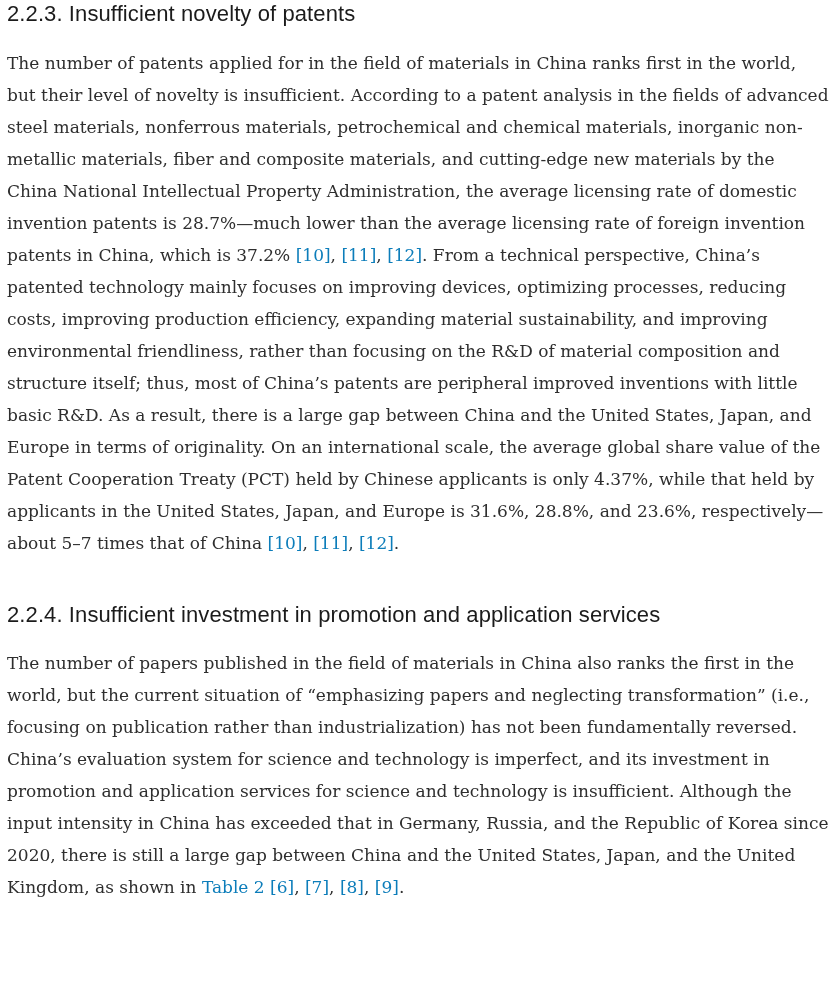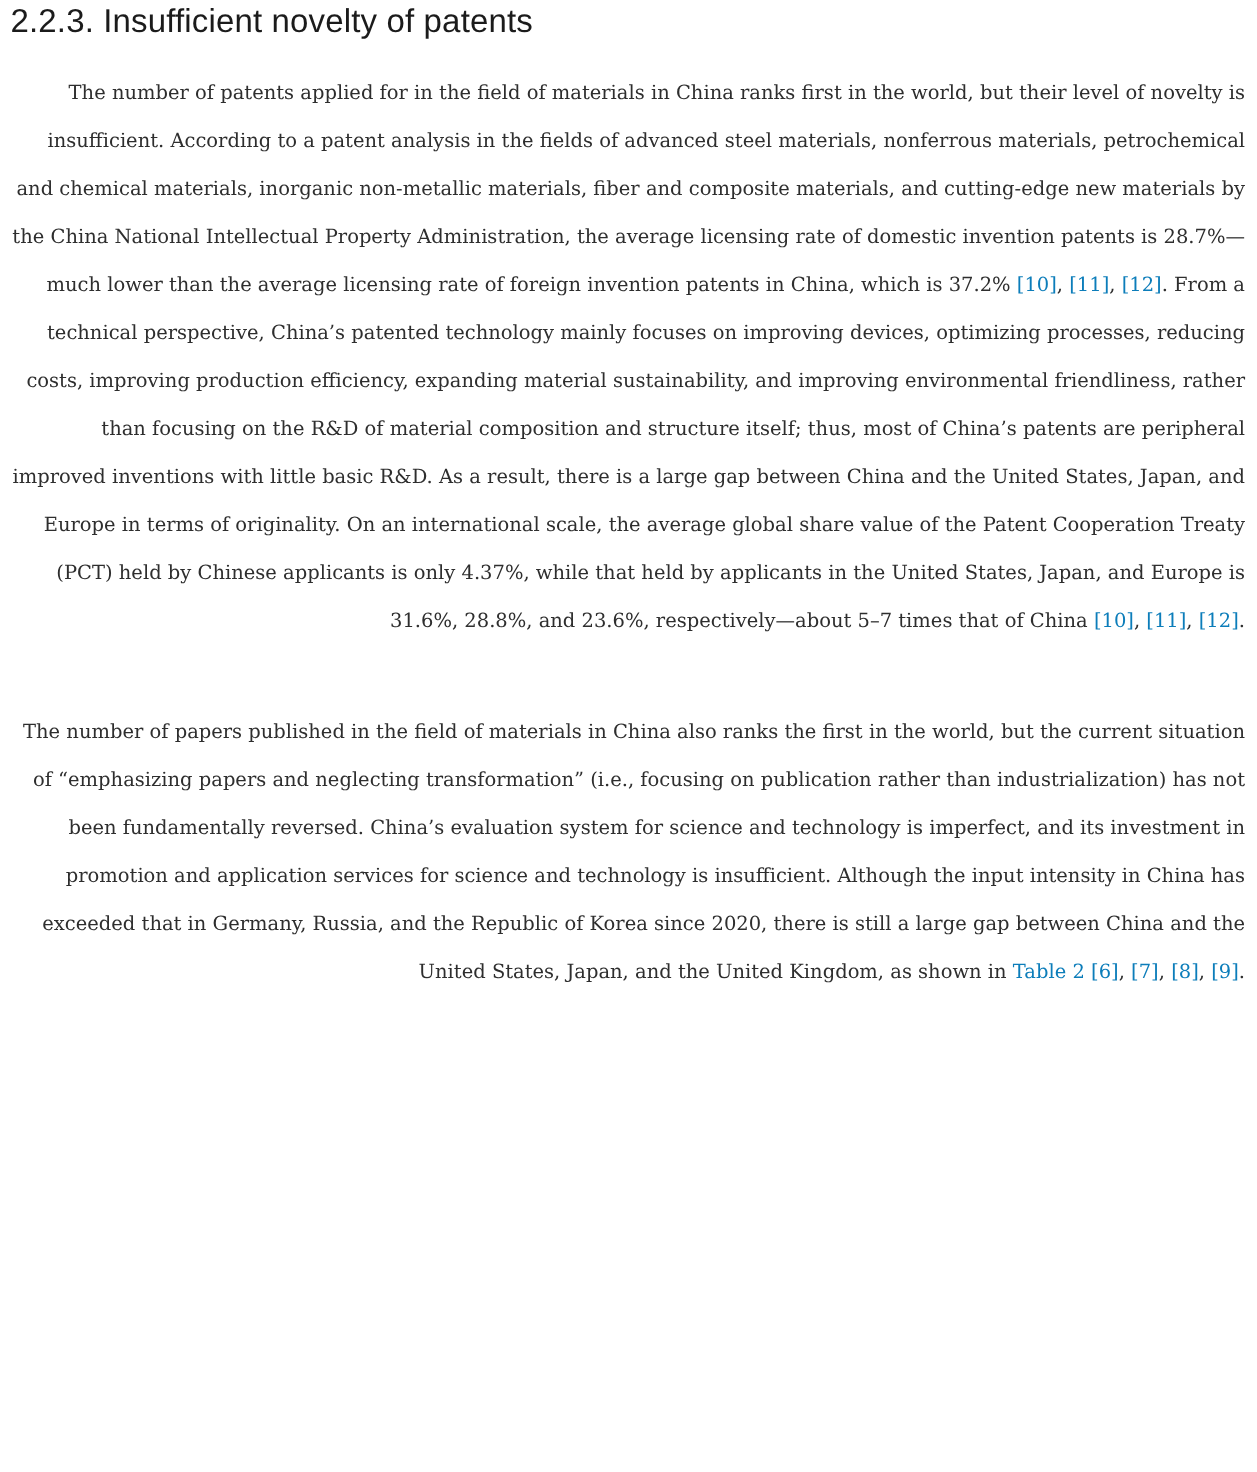--- a/index.html
+++ b/index.html
@@ -30,38 +30,39 @@
       line-height: 1.3;
       color: var(--heading-color);
       margin: 0;
       letter-spacing: 0.1px;
     }
     .section + .section {
       margin-top: 42px;
     }
     .para {
       margin: 18px 0 0 0;
-      font-size: 13px;
+      font-size: 17px;
       line-height: 32px;
-      text-align: right;
+      text-align: left;
       color: var(--body-text-color);
     }
     a.cite, a.xref {
       color: var(--link-color);
       text-decoration: none;
       cursor: pointer;
     }
   </style>
 </head>
 <body>
 
 <div class="article">
 
   <div class="section">
     <h2 class="section-heading">2.2.3. Insufficient novelty of patents</h2>
     <p class="para"><span>The number of patents applied for in the field of materials in China ranks first in the world, but their level of novelty is insufficient. According to a patent analysis in the fields of advanced steel materials, nonferrous materials, petrochemical and chemical materials, inorganic non-metallic materials, fiber and composite materials, and cutting-edge new materials by the China National Intellectual Property Administration, the average licensing rate of domestic invention patents is 28.7%—much lower than the average licensing rate of foreign invention patents in China, which is 37.2% </span><a class="cite" href="#">[10]</a><span>, </span><a class="cite" href="#">[11]</a><span>, </span><a class="cite" href="#">[12]</a><span>. From a technical perspective, China’s patented technology mainly focuses on improving devices, optimizing processes, reducing costs, improving production efficiency, expanding material sustainability, and improving environmental friendliness, rather than focusing on the R&amp;D of material composition and structure itself; thus, most of China’s patents are peripheral improved inventions with little basic R&amp;D. As a result, there is a large gap between China and the United States, Japan, and Europe in terms of originality. On an international scale, the average global share value of the Patent Cooperation Treaty (PCT) held by Chinese applicants is only 4.37%, while that held by applicants in the United States, Japan, and Europe is 31.6%, 28.8%, and 23.6%, respectively—about 5–7 times that of China </span><a class="cite" href="#">[10]</a><span>, </span><a class="cite" href="#">[11]</a><span>, </span><a class="cite" href="#">[12]</a><span>.</span></p>
   </div>
 
   <div class="section">
+    <h2 class="section-heading">2.2.4. Insufficient investment in promotion and application services</h2>
     <p class="para"><span>The number of papers published in the field of materials in China also ranks the first in the world, but the current situation of “emphasizing papers and neglecting transformation” (i.e., focusing on publication rather than industrialization) has not been fundamentally reversed. China’s evaluation system for science and technology is imperfect, and its investment in promotion and application services for science and technology is insufficient. Although the input intensity in China has exceeded that in Germany, Russia, and the Republic of Korea since 2020, there is still a large gap between China and the United States, Japan, and the United Kingdom, as shown in </span><a class="xref" href="#">Table 2</a><span> </span><a class="cite" href="#">[6]</a><span>, </span><a class="cite" href="#">[7]</a><span>, </span><a class="cite" href="#">[8]</a><span>, </span><a class="cite" href="#">[9]</a><span>.</span></p>
   </div>
 
 </div>
 
 </body></html>

